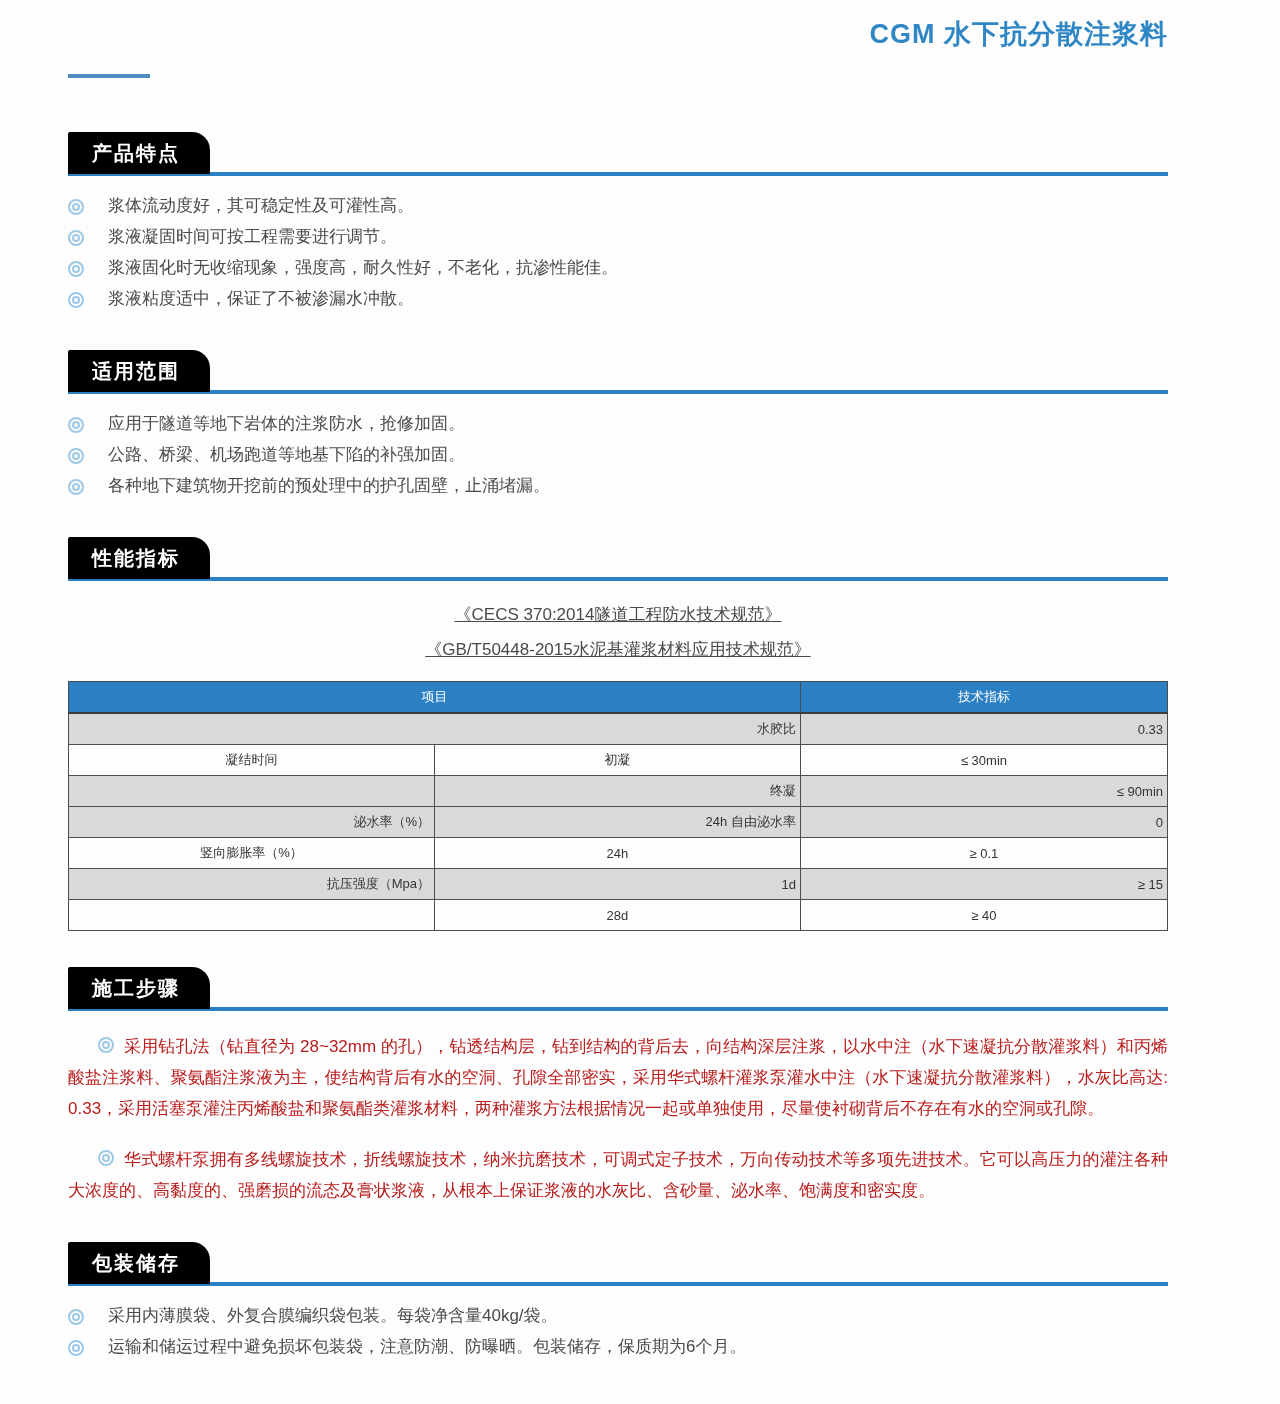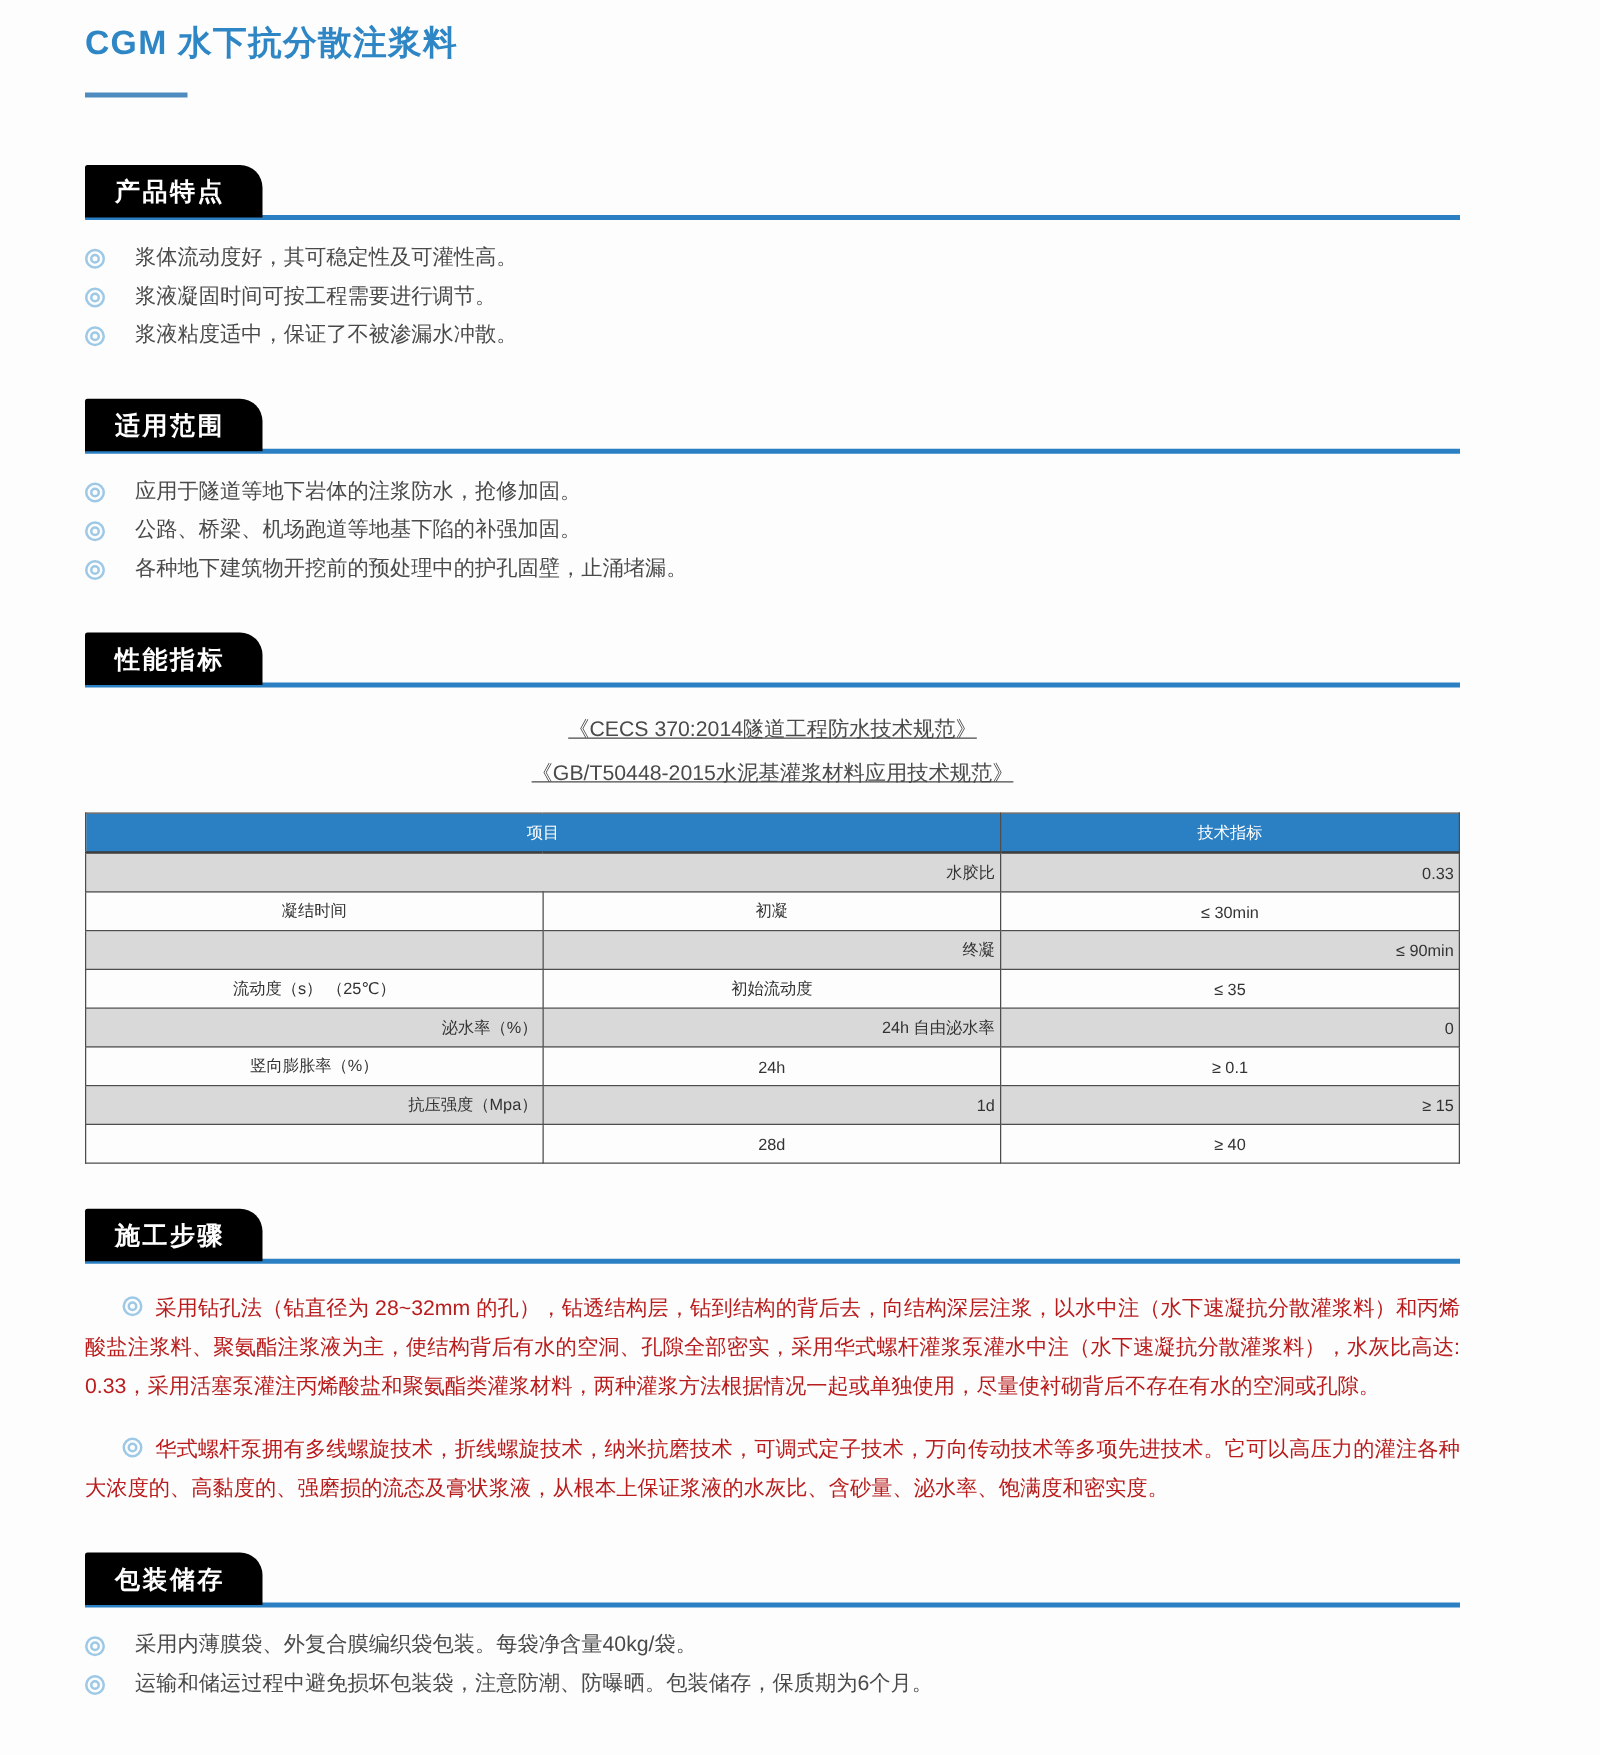--- a/index.html
+++ b/index.html
@@ -6,21 +6,21 @@
   body{
     width:1280px;min-height:1404px;
     font-family:"Liberation Sans","DejaVu Sans",sans-serif;
     color:#4a4a4a;
   }
   .page{padding:16px 112px 40px 68px;}
 
   
   .doc-title{
     font-size:27px;font-weight:bold;color:#2e86c5;
-    letter-spacing:1px;line-height:36px;margin:0;
+    letter-spacing:1px;line-height:36px;margin:0;text-align:right;
   }
   .title-underline{width:82px;height:4px;background:#4e8cc0;margin-top:22px;}
 
   
   .section{margin-top:36px;}
   .section.first{margin-top:54px;}
   .tab{
     display:inline-block;background:#000000;color:#fff;
     font-size:20px;font-weight:bold;letter-spacing:2px;
     padding:8px 30px 7px 24px;border-radius:2px 18px 0 0;
@@ -81,20 +81,24 @@
       <li class="bullet-item">
           <span class="ring"></span>
           <span>浆体流动度好，其可稳定性及可灌性高。</span>
         </li>
       <li class="bullet-item">
           <span class="ring"></span>
           <span>浆液凝固时间可按工程需要进行调节。</span>
         </li>
       <li class="bullet-item">
           <span class="ring"></span>
+          <span>浆液固化时无收缩现象，强度高，耐久性好，不老化，抗渗性能佳。</span>
+        </li>
+      <li class="bullet-item">
+          <span class="ring"></span>
           <span>浆液粘度适中，保证了不被渗漏水冲散。</span>
         </li>
     </ul>
   </div>
 
   <div class="section">
     <div class="tab">适用范围</div>
     <div class="rule"></div>
     <ul class="bullet-list">
       <li class="bullet-item">
@@ -141,25 +145,20 @@
         <tr>
           <td>凝结时间</td>
           <td>初凝</td>
           <td>≤ 30min</td>
         </tr>
         <tr class="gray">
           <td></td>
           <td>终凝</td>
           <td>≤ 90min</td>
         </tr>
-        <tr>
-          <td>流动度（s） （25℃）</td>
-          <td>初始流动度</td>
-          <td>≤ 35</td>
-        </tr>
         <tr class="gray">
           <td>泌水率（%）</td>
           <td>24h 自由泌水率</td>
           <td>0</td>
         </tr>
         <tr>
           <td>竖向膨胀率（%）</td>
           <td>24h</td>
           <td>≥ 0.1</td>
         </tr>

